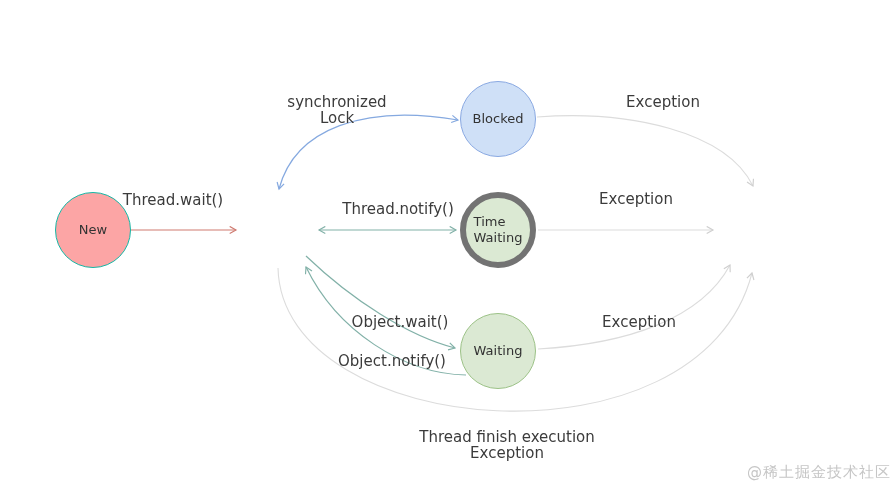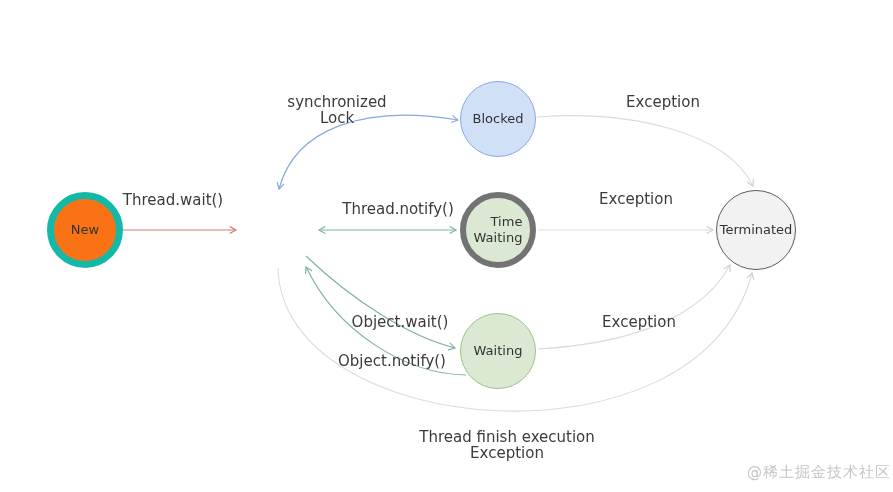--- a/index.html
+++ b/index.html
@@ -8,26 +8,26 @@
     width:893px;height:492px;
     background:#ffffff;
     overflow:hidden;
     font-family:"DejaVu Sans","Liberation Sans",sans-serif;
   }
   .edges-svg{position:absolute;left:0;top:0;width:893px;height:492px;}
   .node{
     position:absolute;
     border-radius:50%;
     display:flex;align-items:center;justify-content:center;
-    text-align:right;
+    text-align:left;
     font-size:13px;line-height:16px;color:#333333;
     box-sizing:border-box;
     white-space:pre-line;
   }
-  .node-new        {left:47px; top:192px;width:76px;height:76px;background:#f97316;border:7px solid #14b8a6;}
+  .node-new        {left:55px; top:192px;width:76px;height:76px;background:#fca5a5;border:1px solid #14b8a6;}
   .node-runnable   {left:240px;top:192px;width:76px;height:76px;background:#f4cbcb;border:1px solid #c56b66;}
   .node-blocked    {left:460px;top:81px; width:76px;height:76px;background:#cfe0f7;border:1px solid #8aa9e2;}
   .node-timewaiting{left:460px;top:192px;width:76px;height:76px;background:#dbe9d3;border:6px solid #737373;}
   .node-waiting    {left:460px;top:313px;width:76px;height:76px;background:#dbe9d3;border:1px solid #9cc287;}
   .node-terminated {left:716px;top:190px;width:80px;height:80px;background:#f2f2f2;border:1px solid #5c5c5c;}
   .lbl{
     position:absolute;
     transform:translate(-50%,-50%);
     font-size:15px;line-height:16px;color:#3b3b3b;
     white-space:pre-line;text-align:center;
@@ -85,21 +85,20 @@
     <path d="M538,349 C627,344 701,319 730,265" fill="none" stroke="#dcdcdc" stroke-width="1.1" marker-end="url(#ar-gray)"></path>
 
     <path d="M278,268 C282,440 700,475 752,273" fill="none" stroke="#dcdcdc" stroke-width="1.1" marker-end="url(#ar-gray)"></path>
   </svg>
 
   <div class="node node-new">New</div>
   <div class="node node-blocked">Blocked</div>
   <div class="node node-timewaiting">Time
 Waiting</div>
   <div class="node node-waiting">Waiting</div>
-  <div class="node node-terminated">Terminated</div>
 
   <div class="lbl lbl-thread-start">Thread.wait()</div>
   <div class="lbl lbl-sync-lock">synchronized
 Lock</div>
   <div class="lbl lbl-thread-sleep">Thread.notify()</div>
   <div class="lbl lbl-exc-blocked">Exception</div>
   <div class="lbl lbl-exc-timewait">Exception</div>
   <div class="lbl lbl-object-wait">Object.wait()</div>
   <div class="lbl lbl-object-notify">Object.notify()</div>
   <div class="lbl lbl-exc-waiting">Exception</div>

